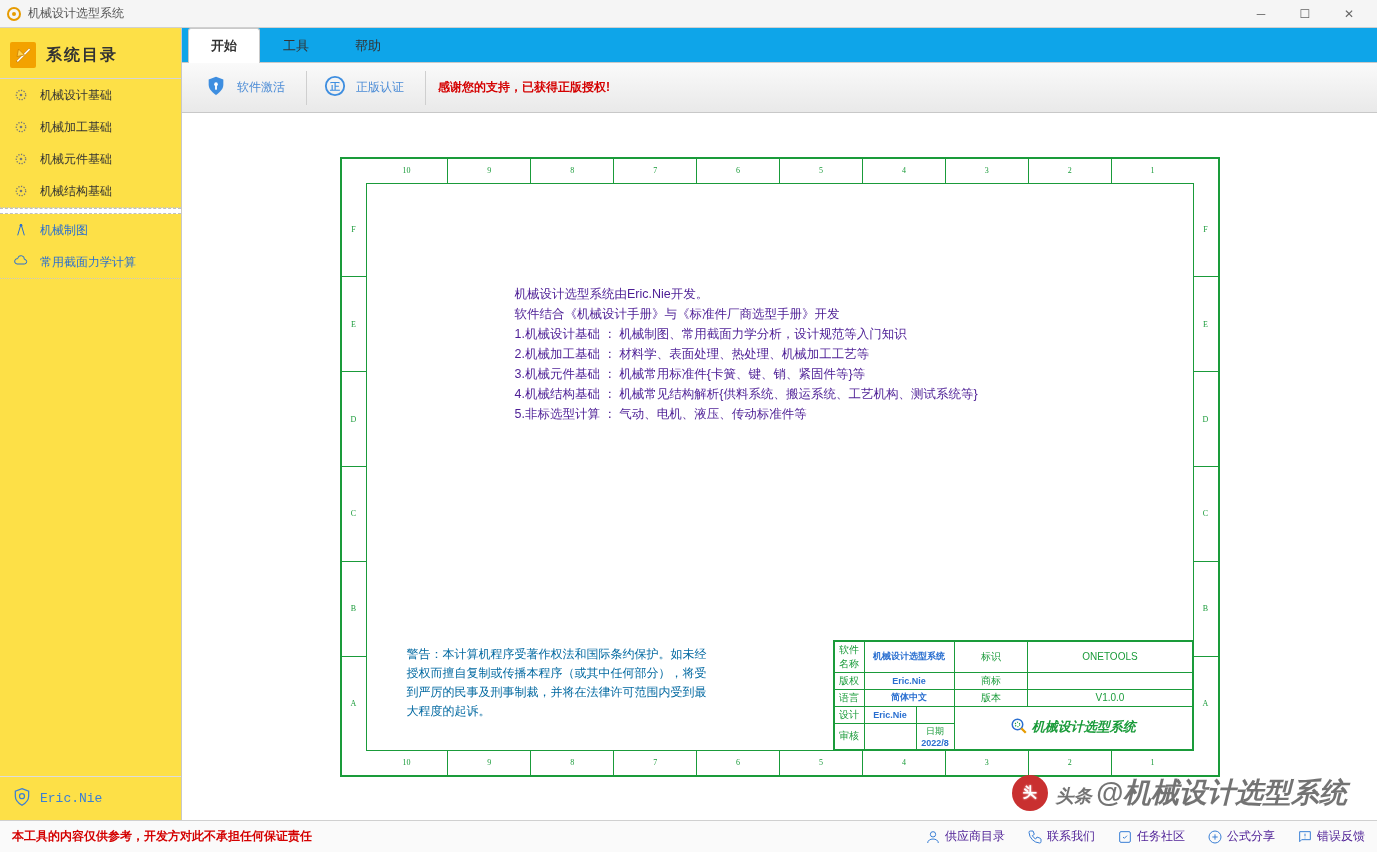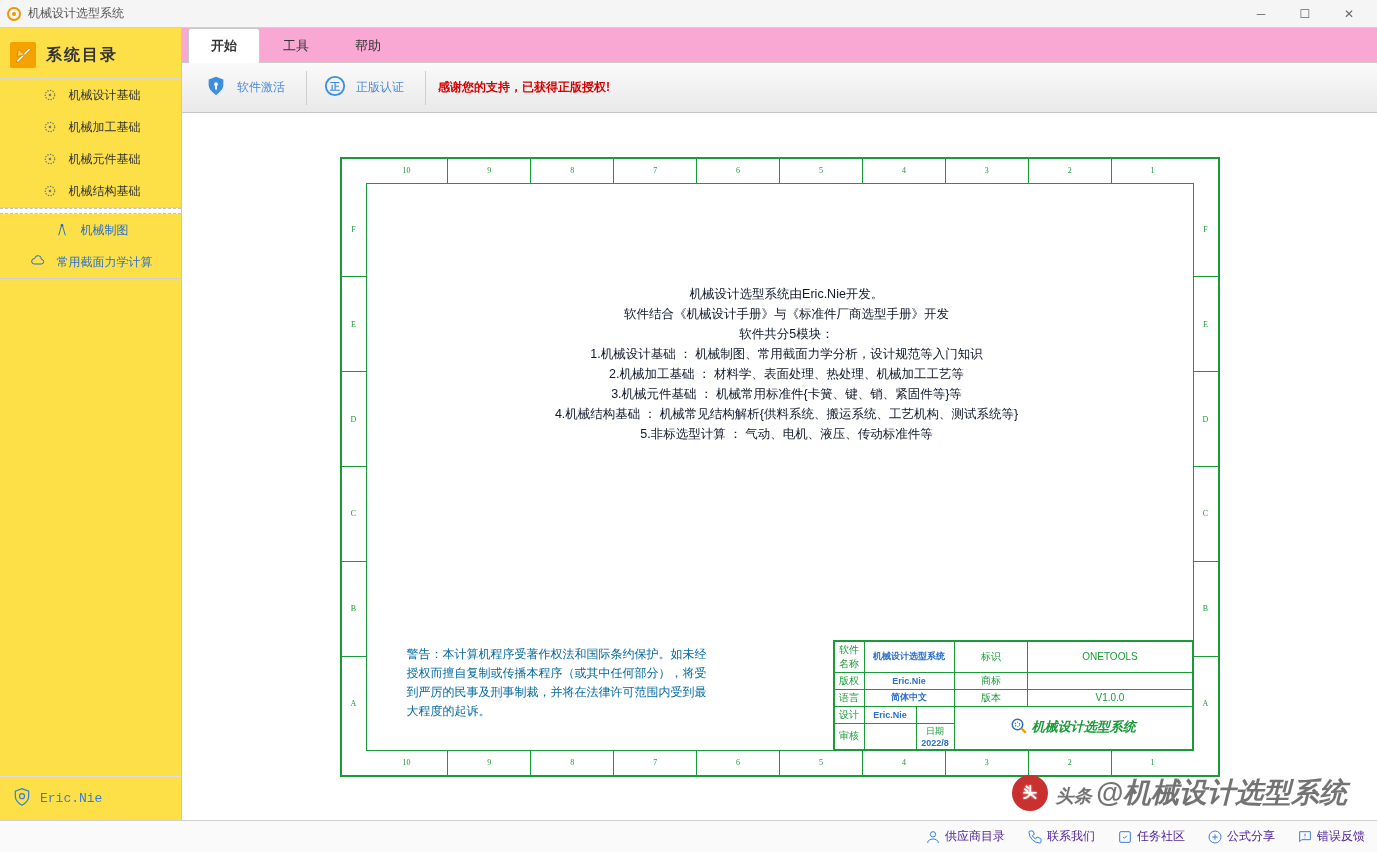--- a/index.html
+++ b/index.html
@@ -14,32 +14,32 @@
 
 
 .app-body { display: flex; height: calc(100% - 28px - 32px); }
 
 
 .sidebar { width: 182px; background: #fde047; border-right: 1px solid #c8c8c8; display: flex; flex-direction: column; padding-top: 6px; }
 .sidebar-header { display: flex; align-items: center; padding: 8px 10px 10px; border-bottom: 1px solid #d5d5d5; }
 .sidebar-header .icon { width: 26px; height: 26px; background: #f3a200; border-radius: 2px; margin-right: 10px; display:flex; align-items:center; justify-content:center; }
 .sidebar-header .label { font-size: 16px; font-weight: 700; color: #333; letter-spacing: 2px; }
 .sidebar-section { border-bottom: 1px dotted #c8c8c8; }
-.sidebar-item { display: flex; align-items: center; height: 32px; padding: 0 12px; cursor: pointer; color: #333; justify-content: center; }
+.sidebar-item { display: flex; align-items: center; height: 32px; padding: 0 12px; cursor: pointer; color: #333; }
 .sidebar-item .icon { width: 18px; height: 18px; margin-right: 10px; display: inline-flex; align-items: center; justify-content: center; }
 .sidebar .group-break { height: 6px; border-top: 1px dashed #c0c0c0; border-bottom: 1px dashed #c0c0c0; background: #fff; }
 .sidebar-item.blue-item .label { color: #2a6fd0; }
 .sidebar-footer { margin-top: auto; padding: 10px 12px; display: flex; align-items: center; gap: 8px; border-top:1px solid #ddd;}
 .sidebar-footer .label { color: #3a7fd5; font-family: "Courier New", monospace; font-size: 13px; }
 
 
 .content { flex: 1; display: flex; flex-direction: column; background: #fff; }
 
 
-.tab-strip { height: 35px; display: flex; align-items: flex-end; padding: 0 6px; background:#f9a8d4; border-bottom:1px solid #c9c9c9; }
+.tab-strip { height: 35px; display: flex; align-items: flex-end; padding: 0 6px; background:#0ea5e9; border-bottom:1px solid #c9c9c9; }
 .tab { padding: 8px 22px; font-size: 13px; color: #333; cursor: pointer; border:1px solid transparent; border-bottom:none; margin-bottom:-1px; }
 .tab.active { font-weight: 700; background:#fff; border-color:#c9c9c9; border-top-left-radius:3px; border-top-right-radius:3px; }
 
 
 .ribbon { height: 50px; background: linear-gradient(#fafafa,#e9e9e9); display: flex; align-items: center; padding: 0 12px; border-bottom: 1px solid #c8c8c8; }
 .ribbon-btn { display: flex; align-items: center; gap: 10px; padding: 6px 10px; margin-right: 4px; border:1px solid transparent; border-radius:3px; cursor:pointer;justify-content:flex-end;}
 .ribbon-btn .icon svg { width: 22px; height: 22px; }
 .ribbon-btn .label{ color:#4a8bd6; font-size:12px; }
 .ribbon-sep { width:1px; height:34px; background:#cfcfcf; margin:0 6px;}
 .ribbon-msg { color:#d40000; font-weight:700; font-size:12px; margin-left:6px;}
@@ -55,21 +55,21 @@
 .scale-bottom { bottom:0; }
 .scale-top div, .scale-bottom div { flex:1; border-left:1px solid #1a9b3a; display:flex; align-items:center; justify-content:center; color:#1a9b3a; font-size:8px; font-family:serif;}
 .scale-top div:first-child, .scale-bottom div:first-child { border-left:none;}
 
 .scale-left, .scale-right { position:absolute; top:24px; bottom:24px; width:24px; display:flex; flex-direction:column;}
 .scale-left { left:0; } .scale-right { right:0; }
 .scale-left div, .scale-right div { flex:1; border-top:1px solid #1a9b3a; display:flex; align-items:center; justify-content:center; color:#1a9b3a; font-size:8px; font-family:serif;}
 .scale-left div:first-child, .scale-right div:first-child { border-top:none;}
 
 
-.desc-text { position:absolute; left:140px; top:100px; width:560px; color:#0f172a; font-size:12.5px; line-height:1.6;text-align:center; }
+.desc-text { position:absolute; left:148px; top:100px; width:560px; color:#4c1d95; font-size:12.5px; line-height:1.6; }
 .warning-text { position:absolute; left:40px; bottom:28px; width:310px; color:#0369a1; font-size:12px; line-height:1.6;}
 
 
 .title-block { position:absolute; right:0; bottom:0; width:360px; border:1.5px solid #1a9b3a; font-size:10px; color:#1a9b3a; border-right:none; border-bottom:none;margin-top:48px;}
 .title-block table { width:100%; border-collapse:collapse; }
 .title-block td { border:1px solid #1a9b3a; padding:1px 4px; height:15px; text-align:center;}
 .title-block .lbl { color:#1a9b3a; }
 .title-block .val.blue { color:#2a6fd0; font-weight:700; font-size:9px;}
 .logo-cell { font-weight:700; color:#1a9b3a; font-size:13px; }
 
@@ -250,21 +250,20 @@
             <div>E</div>
             <div>D</div>
             <div>C</div>
             <div>B</div>
             <div>A</div>
           </div>
         <div class="drawing-inner">
           <div class="desc-text" id="desc-text">
               <div>机械设计选型系统由Eric.Nie开发。</div>
               <div>软件结合《机械设计手册》与《标准件厂商选型手册》开发</div>
-              <div>软件共分5模块：</div>
               <div>1.机械设计基础 ： 机械制图、常用截面力学分析，设计规范等入门知识</div>
               <div>2.机械加工基础 ： 材料学、表面处理、热处理、机械加工工艺等</div>
               <div>3.机械元件基础 ： 机械常用标准件{卡簧、键、销、紧固件等}等</div>
               <div>4.机械结构基础 ： 机械常见结构解析{供料系统、搬运系统、工艺机构、测试系统等}</div>
               <div>5.非标选型计算 ： 气动、电机、液压、传动标准件等</div>
             </div>
           <div class="warning-text">警告：本计算机程序受著作权法和国际条约保护。如未经授权而擅自复制或传播本程序（或其中任何部分），将受到严厉的民事及刑事制裁，并将在法律许可范围内受到最大程度的起诉。</div>
           <div class="title-block">
             <table>
               <tbody>
@@ -307,20 +306,21 @@
             </tbody>
               </table>
           </div>
         </div>
       </div>
     </div>
   </div>
 </div>
 
 <div class="status-bar">
+  <span class="disclaimer">本工具的内容仅供参考，开发方对此不承担任何保证责任</span>
   <div class="status-links">
     <span class="lnk">
         <svg viewBox="0 0 24 24">
           <circle cx="12" cy="8" r="4" fill="none" stroke="#3a7fd5" stroke-width="1.5"></circle>
           <path d="M4 21c0-4 4-6 8-6s8 2 8 6" fill="none" stroke="#3a7fd5" stroke-width="1.5"></path>
         </svg>
         <span>供应商目录</span>
       </span>
     <span class="lnk">
         <svg viewBox="0 0 24 24">

